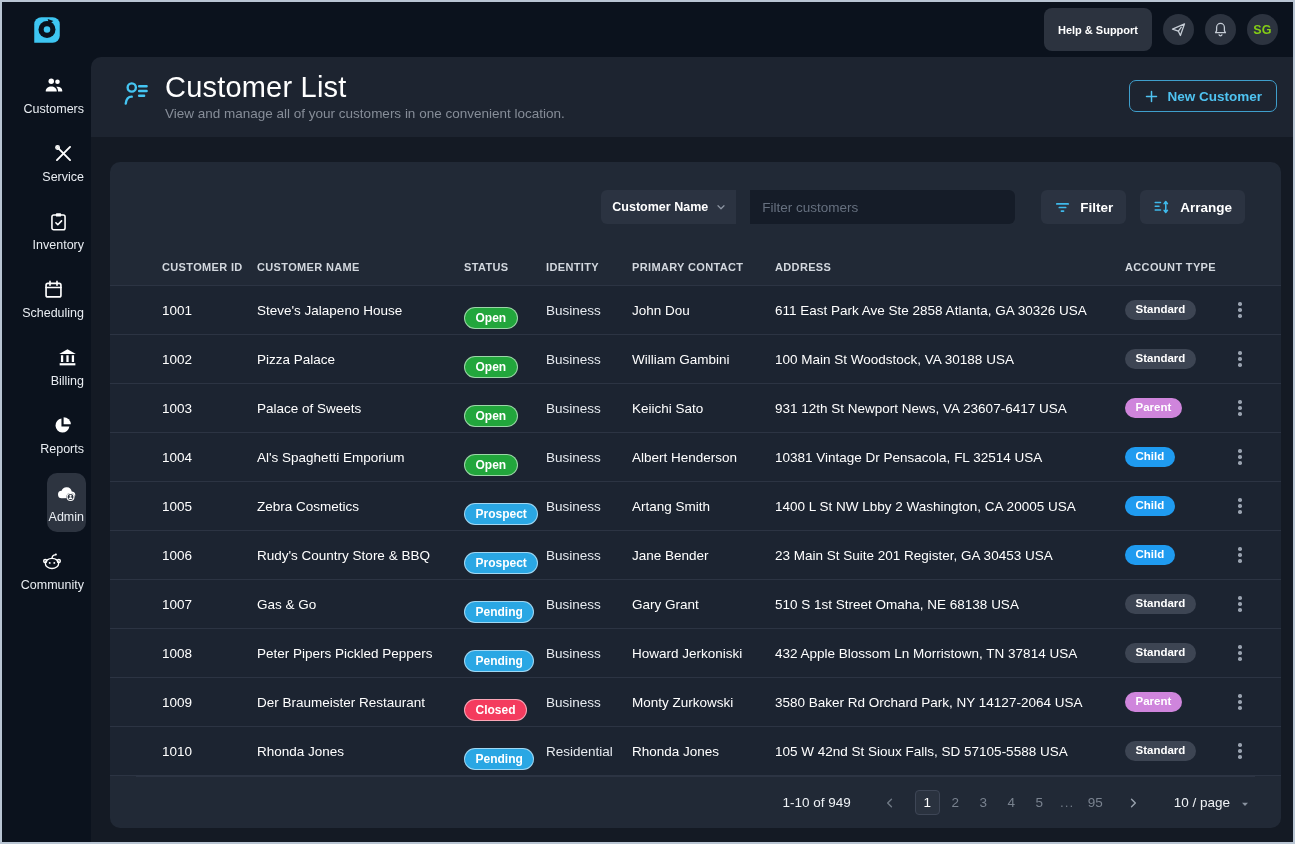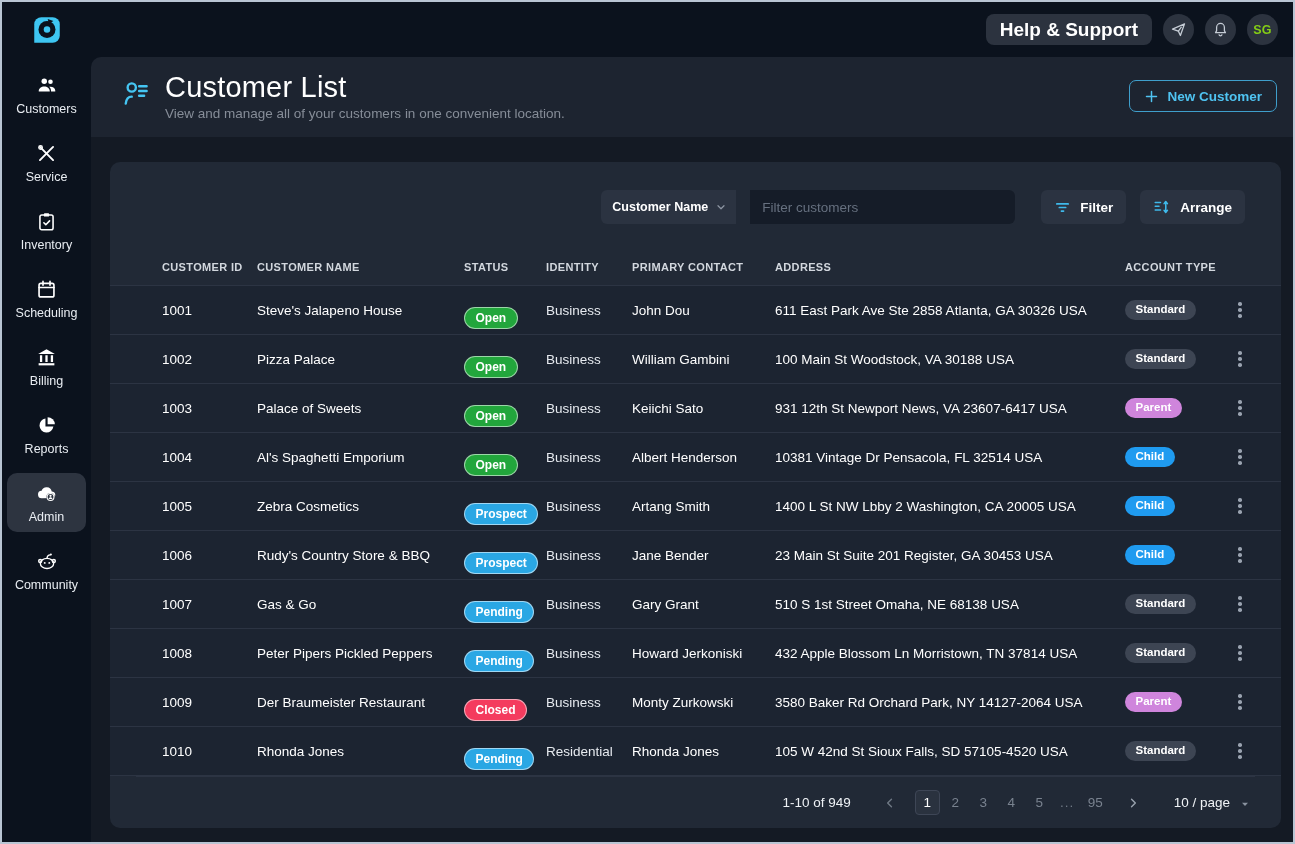--- a/index.html
+++ b/index.html
@@ -4,32 +4,32 @@
 <style>
   * { margin:0; padding:0; box-sizing:border-box; }
   html,body { background:#e8edf2; }
   body { font-family:"Liberation Sans", sans-serif; }
   .frame { position:relative; width:1295px; height:844px; border:2px solid #b9c5d3;
            background:#0b121d; display:flex; overflow:hidden; }
 
   
   .sidebar { flex:0 0 89px; display:flex; flex-direction:column; align-items:center; padding-top:11px; background:#0b121d; }
   .logo { width:34px; height:34px; cursor:pointer; }
-  .nav { margin-top:17px; width:100%; display:flex; flex-direction:column; gap:9px; }
+  .nav { margin-top:17px; width:100%; display:flex; flex-direction:column; gap:9px;align-items:flex-end; }
   .nav-item { display:flex; flex-direction:column; align-items:center; gap:6px;
               padding:10px 2px 8px; margin:0 5px; border-radius:10px; cursor:pointer; color:#fff; }
   .nav-item.active { background:#2d3440; }
   .nav-label { font-size:12.5px; color:#e9edf2; }
   .icon svg { display:block; }
 
   
   .right { flex:1; display:flex; flex-direction:column; min-width:0; }
   .topbar { height:55px; flex:0 0 55px; display:flex; align-items:center; justify-content:flex-end; gap:11px; padding:0 15px; }
-  .help-btn { height:31px; padding:0 14px; background:#2c333f; border:none; border-radius:8px;
-              color:#fff; font-weight:700; font-size:19px; font-family:inherit; cursor:pointer; }
+  .help-btn { height:43px; padding:0 14px; background:#2c333f; border:none; border-radius:8px;
+              color:#fff; font-weight:700; font-size:11px; font-family:inherit; cursor:pointer; }
   .circle-btn { width:31px; height:31px; border-radius:50%; background:#2c333f; border:none;
                 display:flex; align-items:center; justify-content:center; color:#c6cdd6; cursor:pointer; }
   .avatar { font-size:12.5px; font-weight:700; color:#84cc16; letter-spacing:.3px; }
 
   
   .header-band { height:80px; flex:0 0 80px; background:#1d2430; border-radius:10px 0 0 0;
                  display:flex; align-items:flex-start; padding:14px 16px 0 30px; }
   .title-icon { color:#45c5f2; margin-top:7px; }
   .header-text { margin-left:14px; }
   .page-title { font-size:29px; font-weight:400; color:#fff; letter-spacing:.2px; line-height:1.15; }
@@ -401,21 +401,21 @@
                 <i></i>
                 <i></i>
               </span>
   </div>
   <div class="trow grid-cols">
     <span>1010</span>
     <span>Rhonda Jones</span>
     <span class="badge-status" style="background:#2aa7e4">Pending</span>
     <span class="cell-identity">Residential</span>
     <span>Rhonda Jones</span>
-    <span>105 W 42nd St Sioux Falls, SD 57105-4520 USA</span>
+    <span>105 W 42nd St Sioux Falls, SD 57105-5588 USA</span>
     <span class="badge-type" style="background:#3d4553">Standard</span>
     <span class="dots">
                 <i></i>
                 <i></i>
                 <i></i>
               </span>
   </div>
           </div>
 
         <div class="pager">

